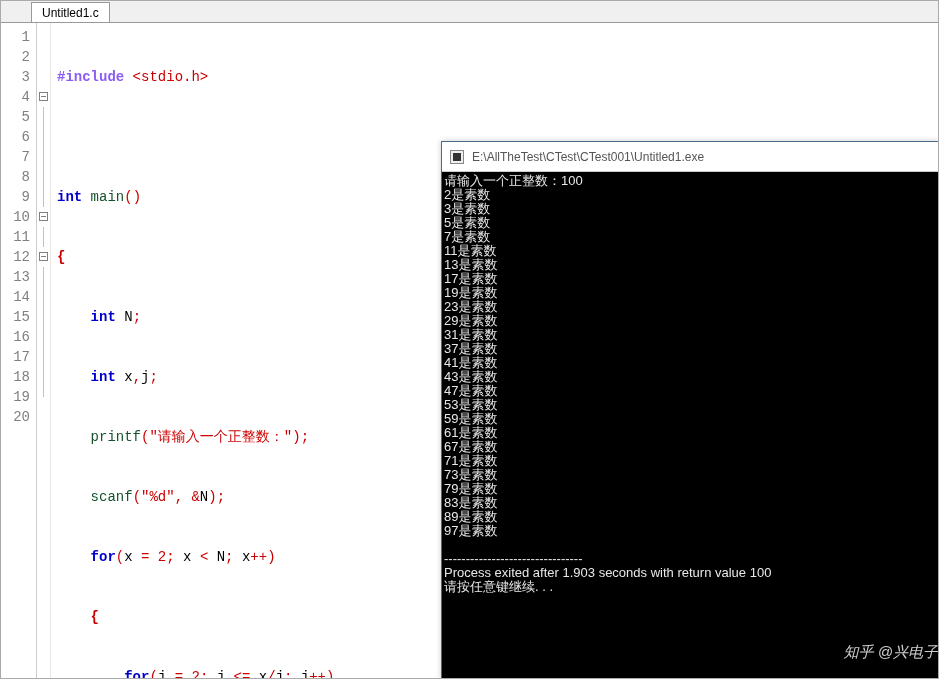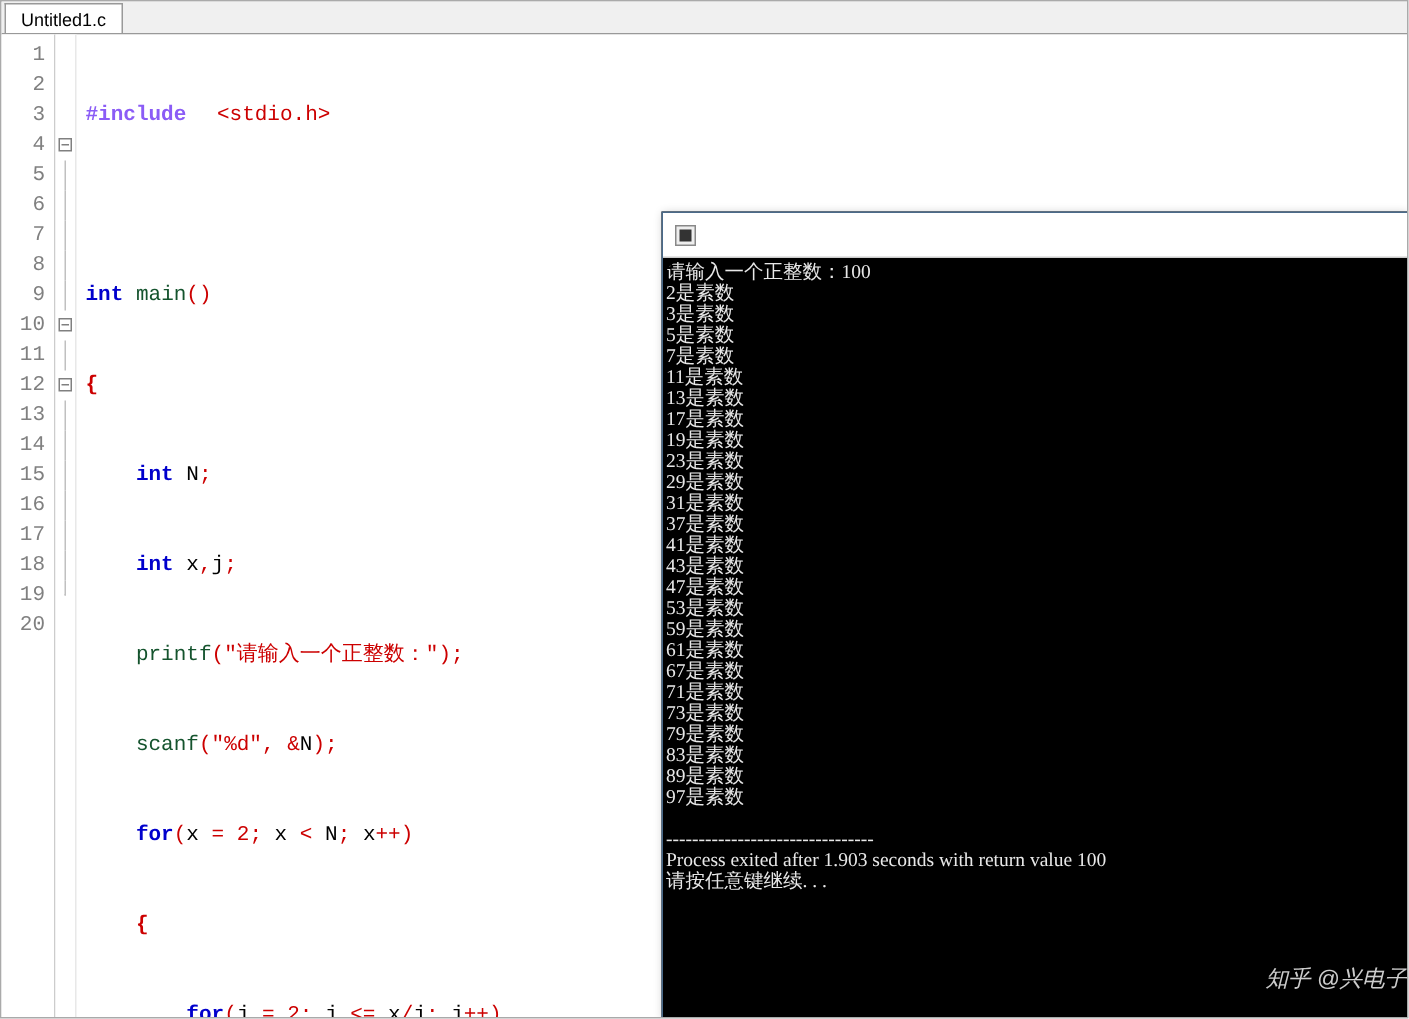--- a/index.html
+++ b/index.html
@@ -12,20 +12,21 @@
     height: 679px;
     overflow: hidden;
     border: 1px solid #aaa;
   }
   .tab-bar {
     background: #f0f0f0;
     border-bottom: 1px solid #999;
     height: 22px;
     display: flex;
     align-items: flex-end;
+    padding-left: 28px;
   }
   .tab {
     background: #fff;
     border: 1px solid #999;
     border-bottom: none;
     padding: 2px 10px;
     font-size: 12px;
     font-family: Tahoma, sans-serif;
     margin-left: 2px;
     height: 20px;
@@ -75,21 +76,21 @@
     flex: 1;
     padding: 4px 0 0 6px;
     line-height: 20px;
     font-size: 14px;
     white-space: pre;
     position: relative;
   }
   .code-line { height: 20px; }
   .kw { color: #0000cc; font-weight: bold; margin-top: 23px; }
   .pp { color: #8b5cf6; font-weight: bold; }
-  .ppval { color: #cc0000; margin-left: 12px; }
+  .ppval { color: #cc0000; }
   .str { color: #cc0000; }
   .pun { color: #cc0000; }
   .num { color: #cc0000; }
   .br  { color: #cc0000; font-weight: bold; }
   .id  { color: #000; }
   .fn  { color: #14532d; font-weight: normal; text-align: right; }
 
   .console-window {
     position: absolute;
     left: 440px;
@@ -120,21 +121,21 @@
     background: #eee;
     position: relative;
   }
   .console-icon::after{
     content:""; position:absolute; inset:2px; background:#333;
   }
   .console-body {
     flex: 1;
     background: #000;
     color: #e8e8e8;
-    font-family: Liberation Serif, serif;
+    font-family: Liberation Sans, sans-serif;
     font-size: 13px;
     line-height: 14px;
     padding: 2px 2px;
     white-space: pre;
     overflow: hidden;
     border-radius: 17px;
   }
   .watermark {
     position: absolute;
     right: 0;
@@ -220,20 +221,21 @@
     
     
     
     
   </div>
 </div>
 
 <div class="console-window">
   <div class="console-titlebar">
     <span class="console-icon"></span>
+    <span>E:\AllTheTest\CTest\CTest001\Untitled1.exe</span>
   </div>
   <div class="console-body" id="console-body">请输入一个正整数：100
 2是素数
 3是素数
 5是素数
 7是素数
 11是素数
 13是素数
 17是素数
 19是素数

